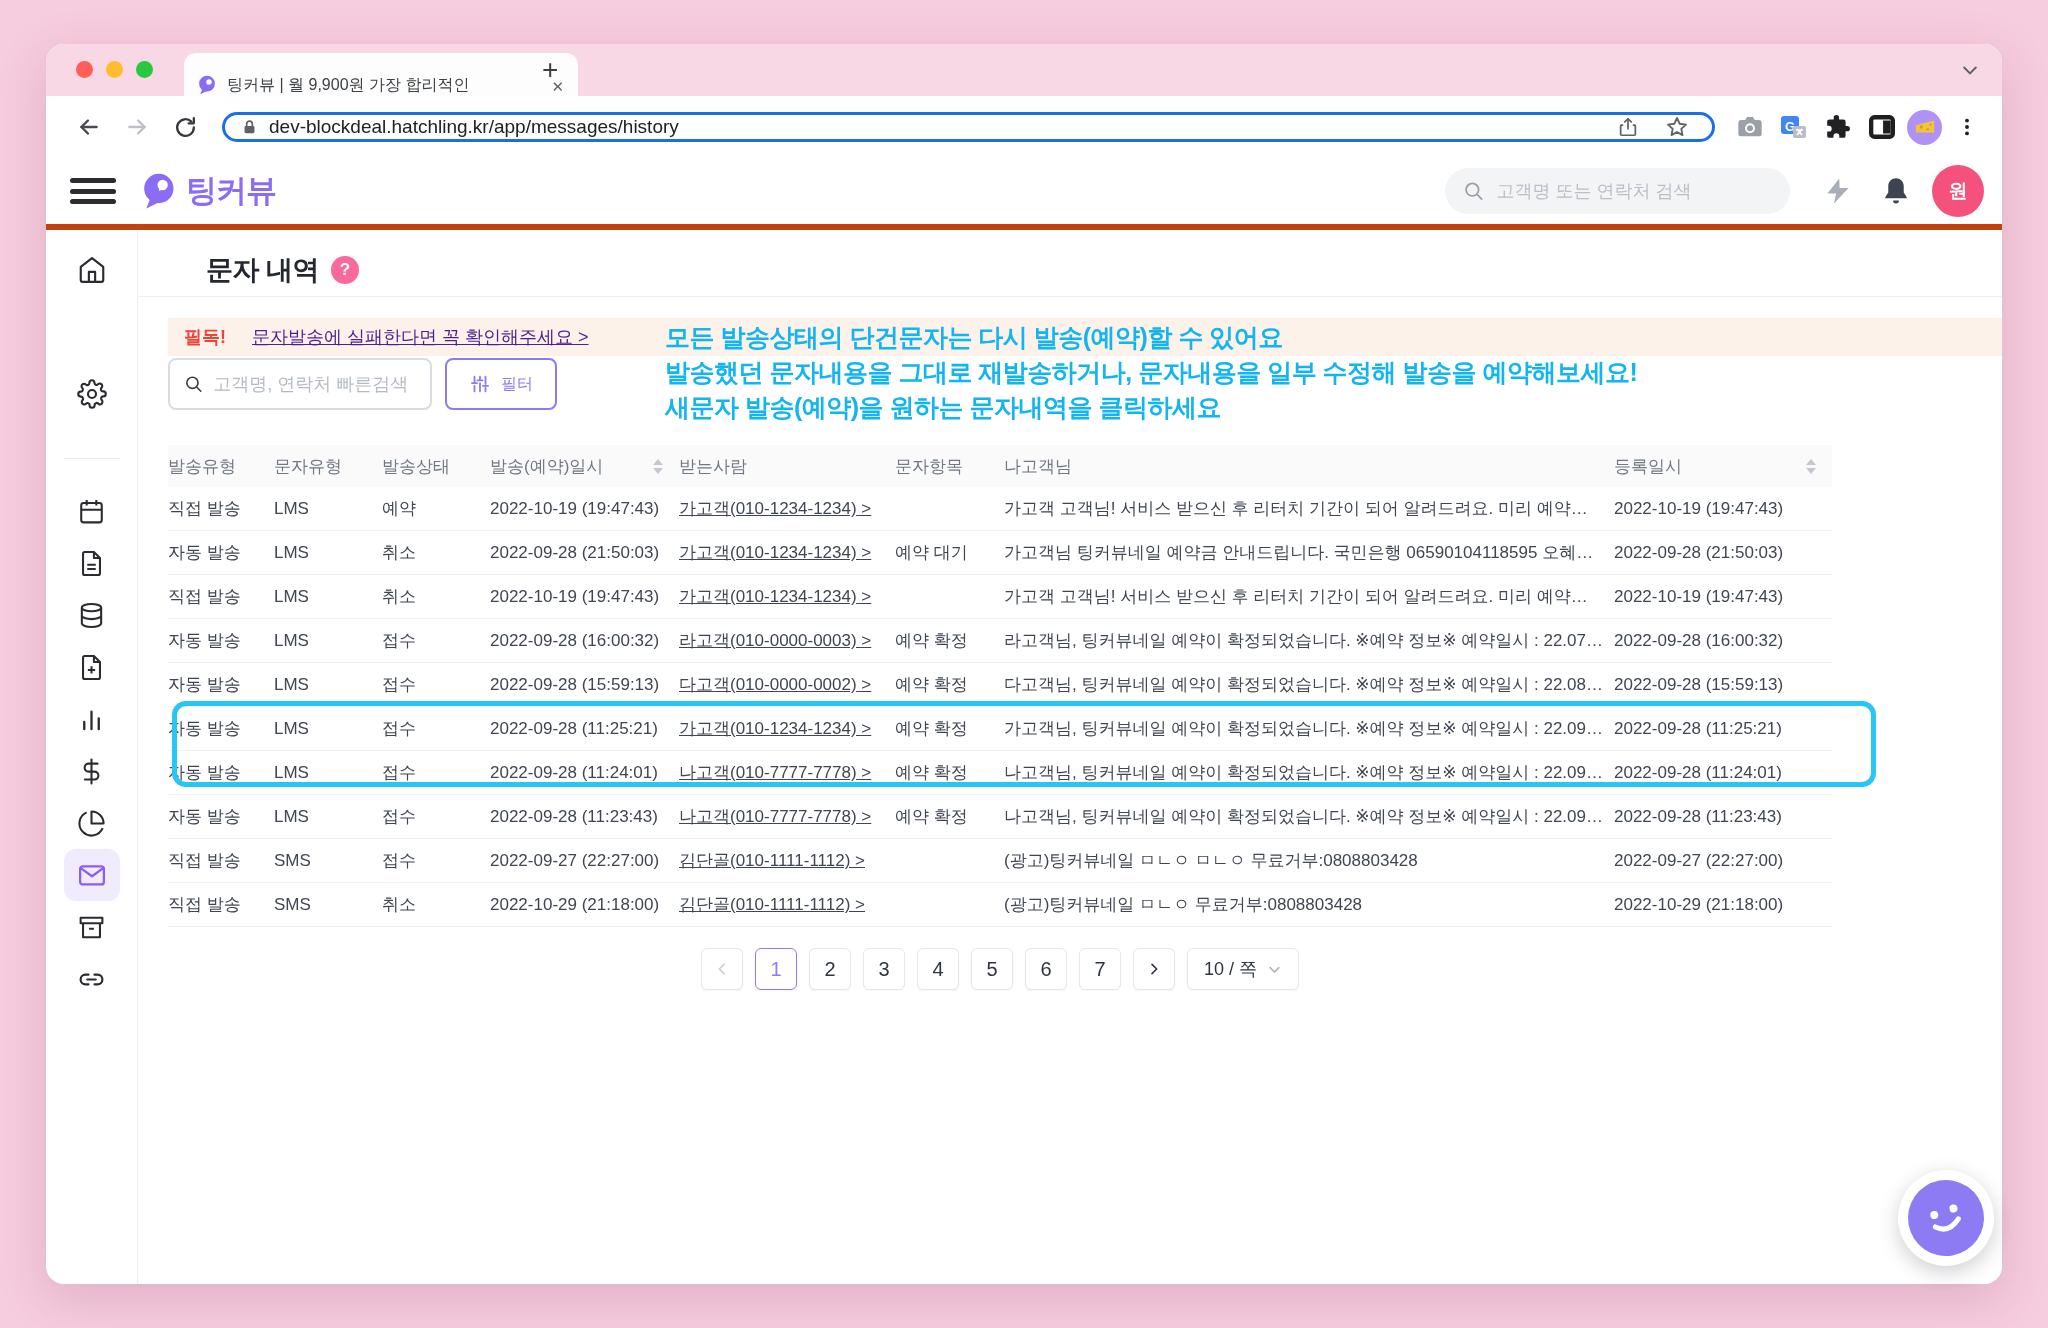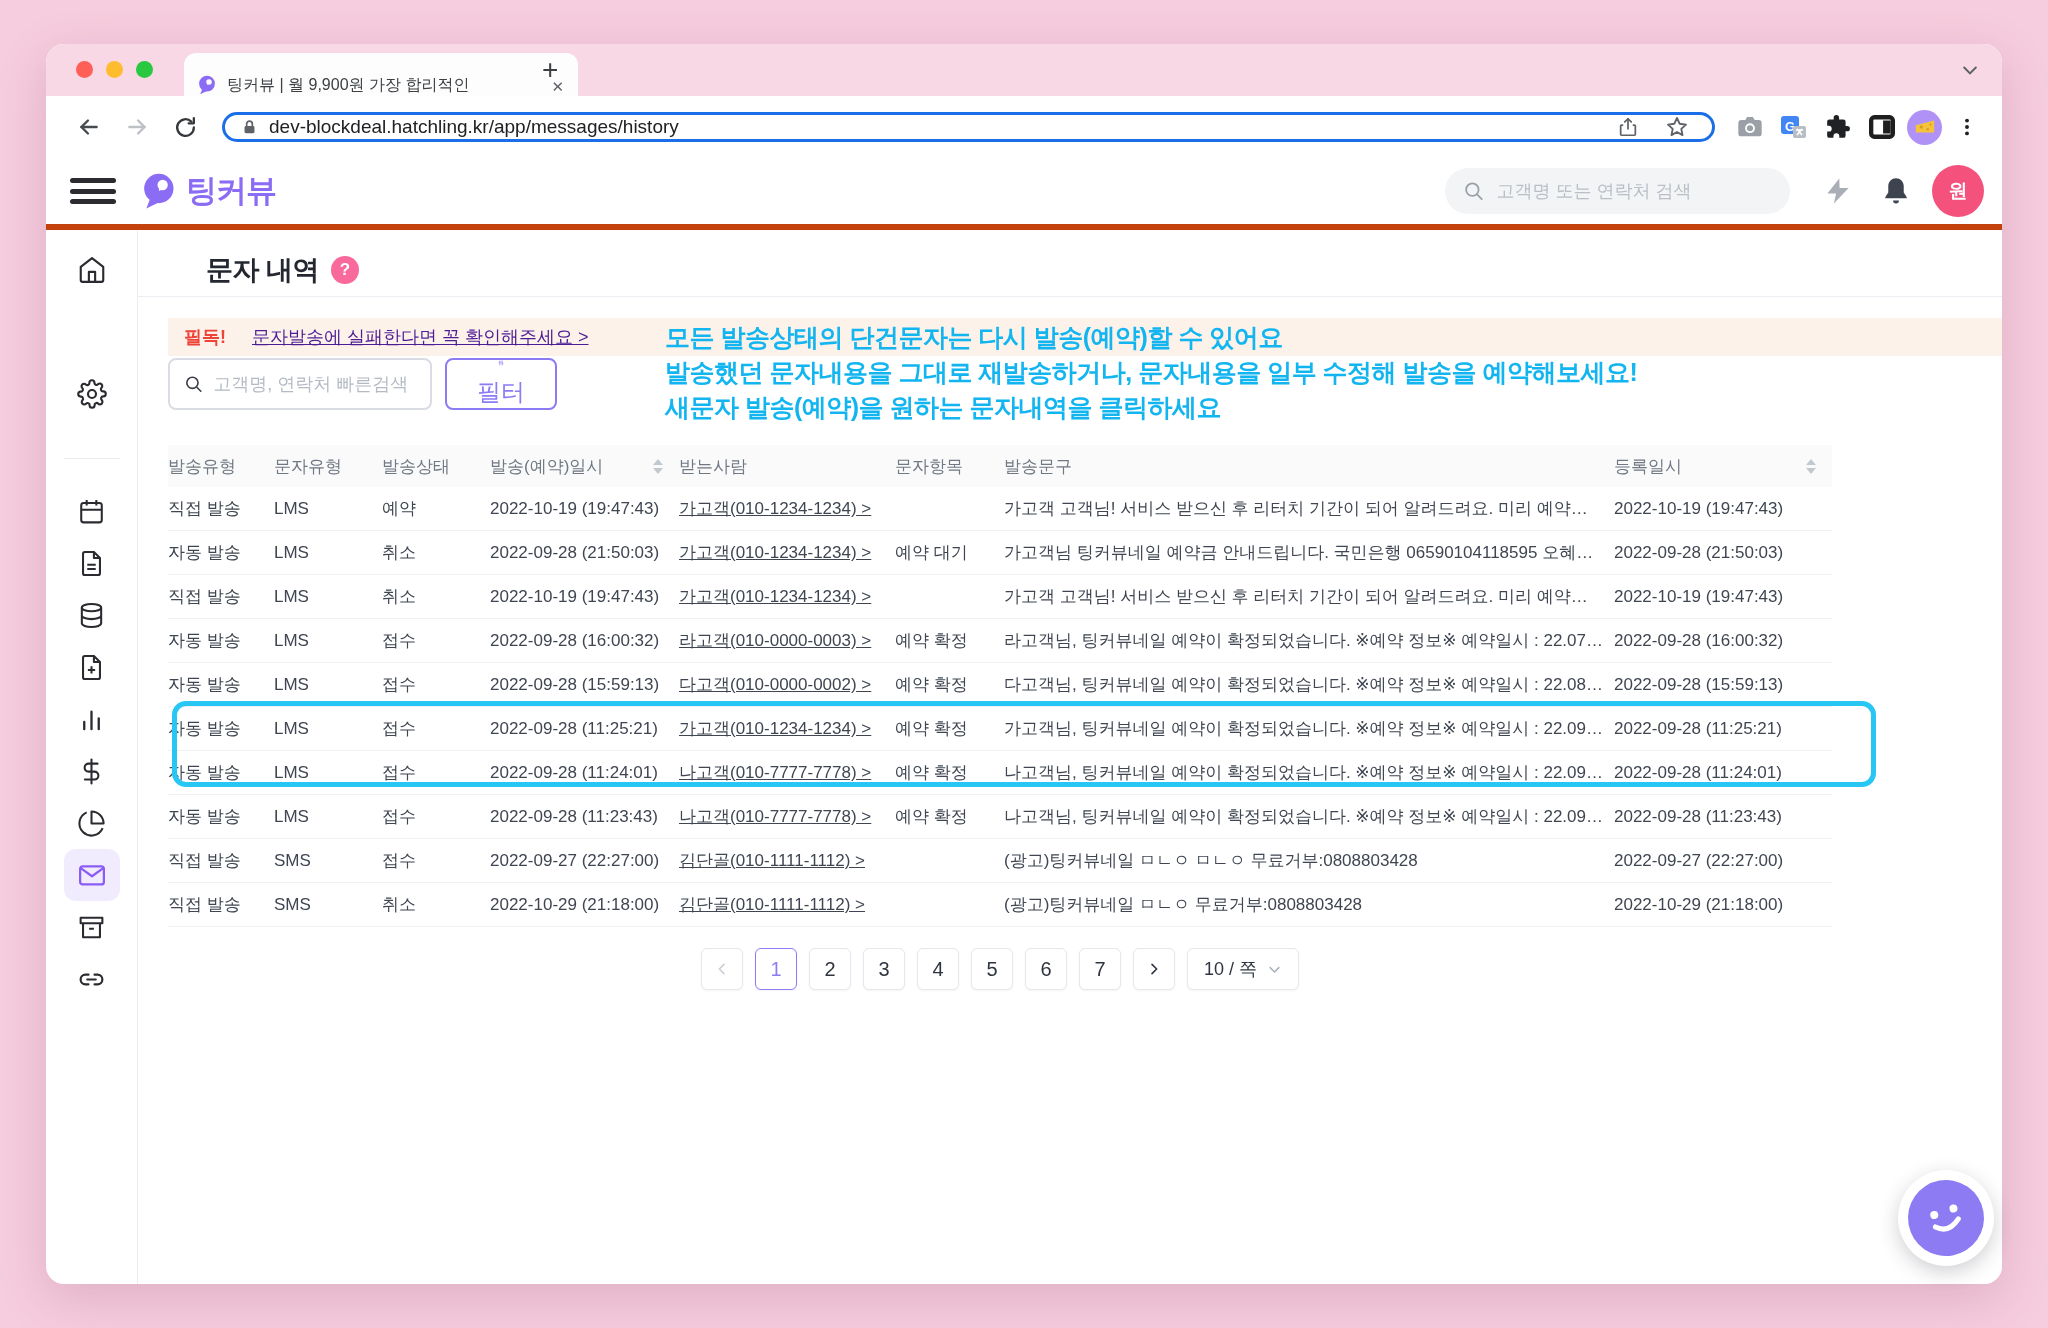--- a/index.html
+++ b/index.html
@@ -75,21 +75,21 @@
   .notice { position:absolute; left:30px; right:0; top:88px; height:38px; background:#fcf2e9;
     display:flex; align-items:center; padding:0 16px; gap:26px; }
   .notice-label { color:#ee4338; font-weight:bold; font-size:18px; }
   .notice-link { color:#4c1d95; font-weight:normal; font-size:18px; text-decoration:underline; }
   .quick-search { position:absolute; left:30px; top:128px; width:264px; height:52px;
     border:2px solid #d9dce2; border-radius:8px; display:flex; align-items:center; gap:10px; padding:0 14px; background:#fff; }
   .quick-search input { border:none; outline:none; font-size:18px; width:100%; font-family:Liberation Sans, sans-serif; color:#444; }
   .quick-search input::placeholder { color:#b4bac3; }
   .filter-btn { position:absolute; left:307px; top:128px; width:112px; height:52px;
     border:2px solid #8b7cf6; border-radius:8px; background:#fff; color:#8b7cf6;
-    display:flex; align-items:center; justify-content:center; gap:10px; font-size:24px; font-weight:500;flex-direction:column; }
+    display:flex; align-items:center; justify-content:center; gap:10px; font-size:16px; font-weight:500; }
   .annotation { position:absolute; left:527px; top:90px; color:#13b5f0; font-weight:bold;
     font-size:25px; line-height:35px; letter-spacing:-0.5px; white-space:nowrap; }
   
   .table { position:absolute; left:30px; top:215px; width:1664px; }
   .tgrid { display:grid; grid-template-columns:106px 108px 108px 189px 216px 109px 610px 218px; align-items:center; }
   .thead { height:42px; background:#fafafb; color:#707883; font-size:17px; }
   .th { padding-right:8px; display:flex; align-items:center; }
   .th.sortable { justify-content:space-between; padding-right:16px; }
   .sort { display:flex; flex-direction:column; gap:3px; }
   .sort i { display:block; width:0; height:0; border-left:5px solid transparent; border-right:5px solid transparent; }
@@ -380,21 +380,21 @@
           <span class="th">발송상태</span>
           <span class="th sortable">
             <span>발송(예약)일시</span>
             <span class="sort">
                 <i class="up"></i>
                 <i class="dn"></i>
               </span>
           </span>
           <span class="th">받는사람</span>
           <span class="th">문자항목</span>
-          <span class="th">발송문구</span>
+          <span class="th">나고객님</span>
           <span class="th sortable">
             <span>등록일시</span>
             <span class="sort">
                 <i class="up"></i>
                 <i class="dn"></i>
               </span>
           </span>
         </div>
         <div>
             <div class="tgrid trow">

